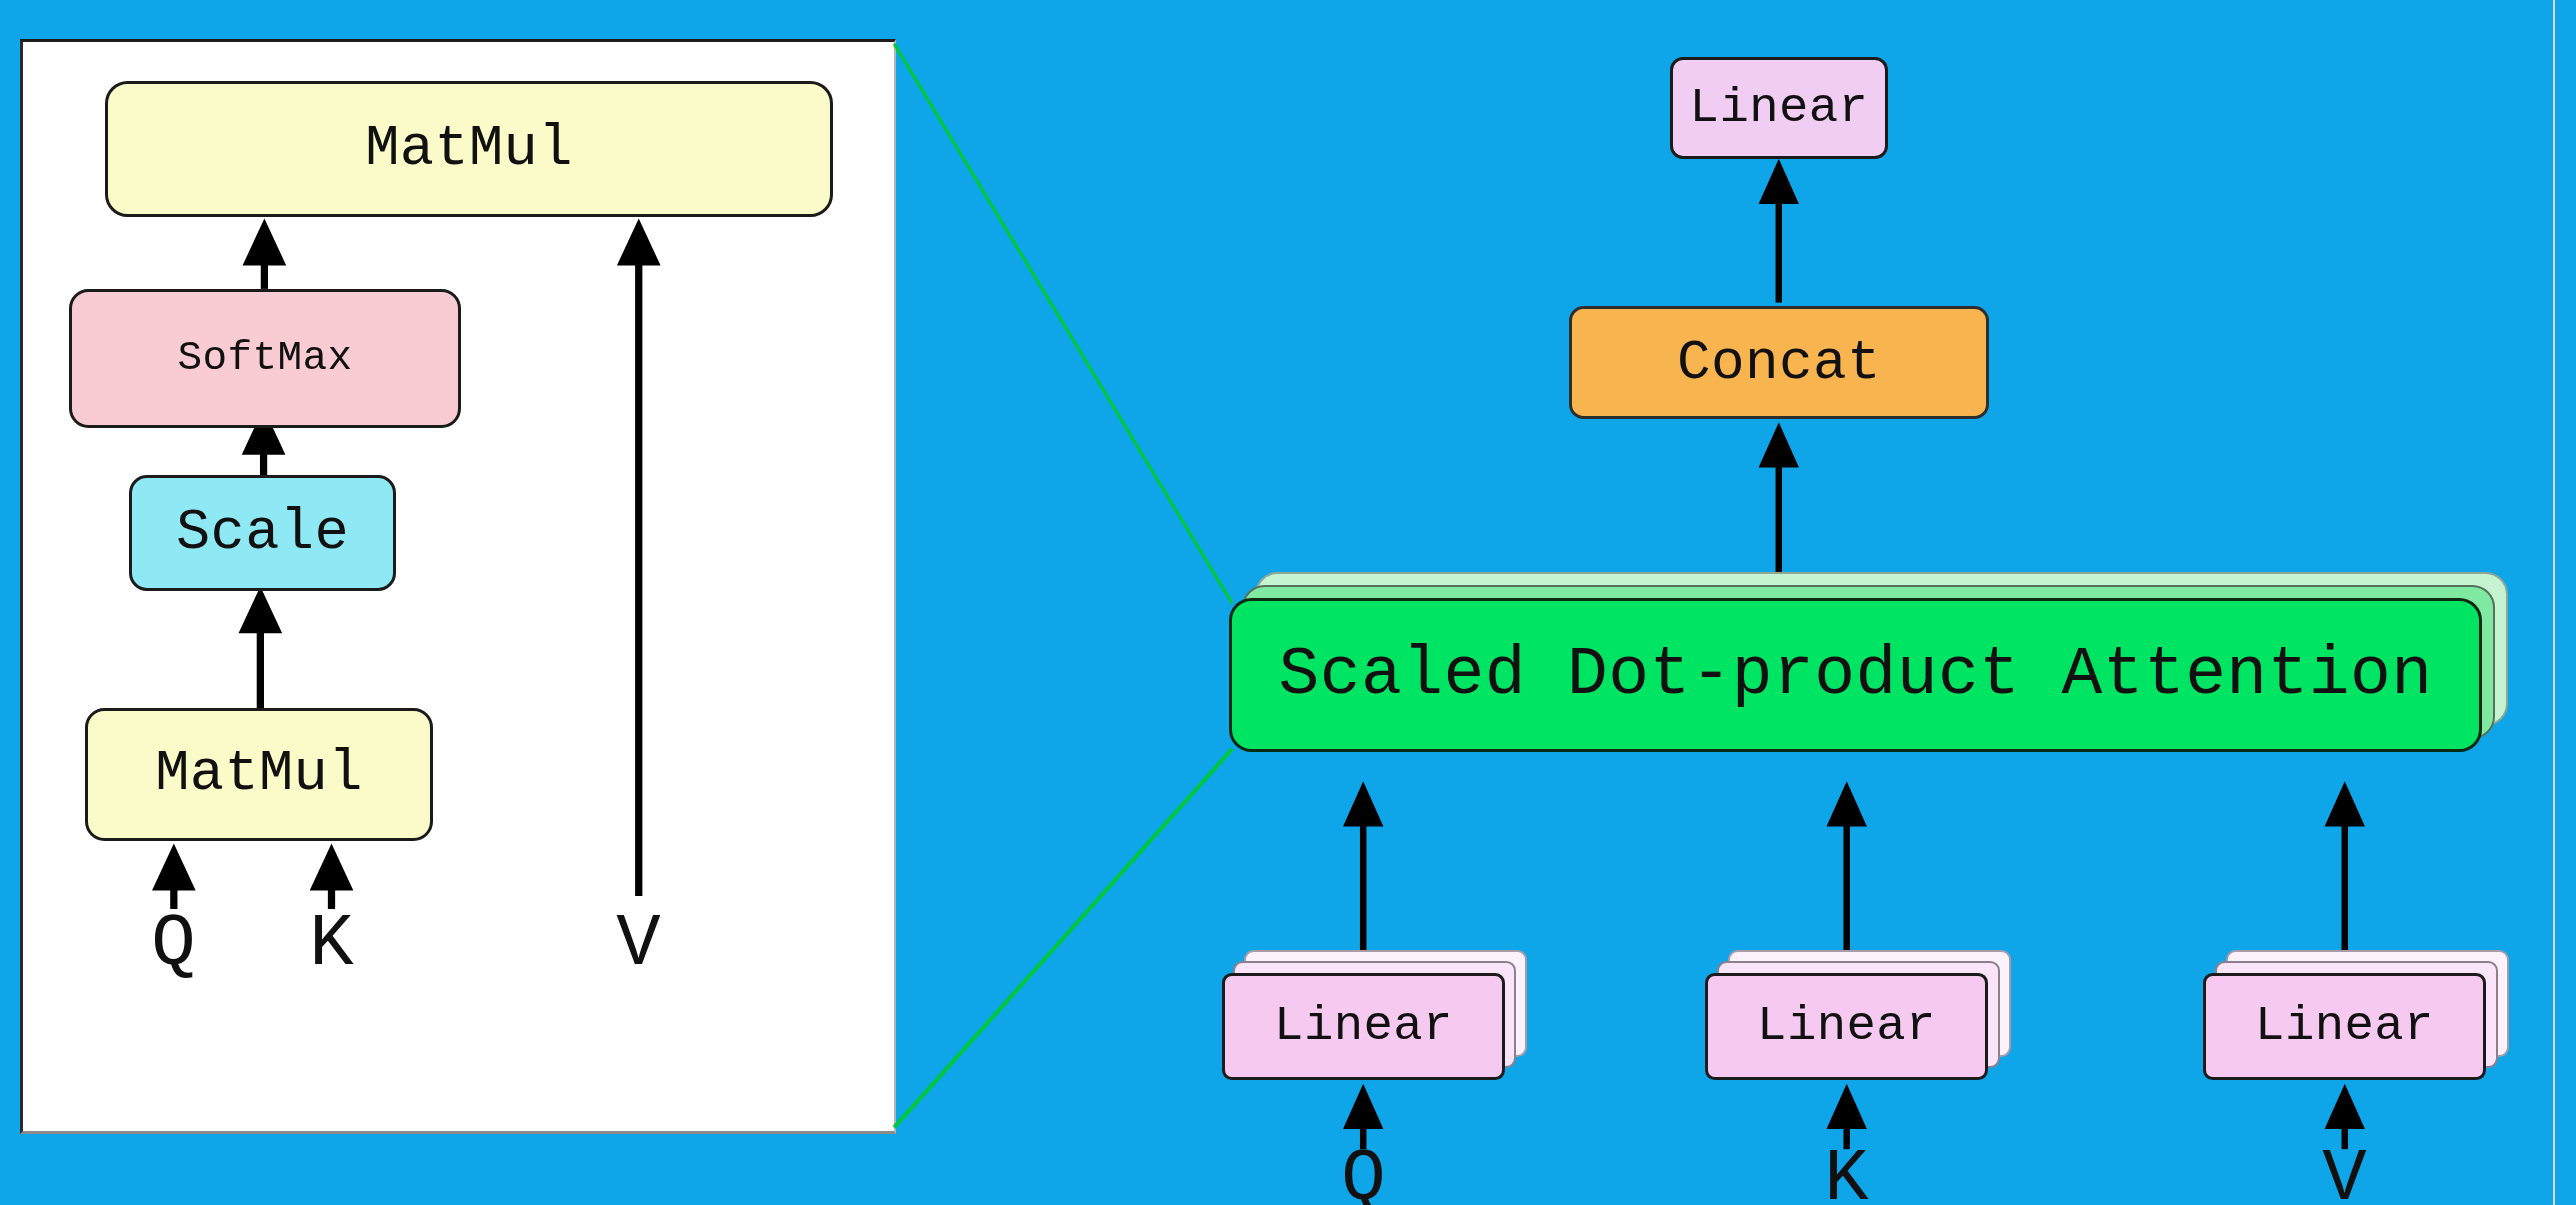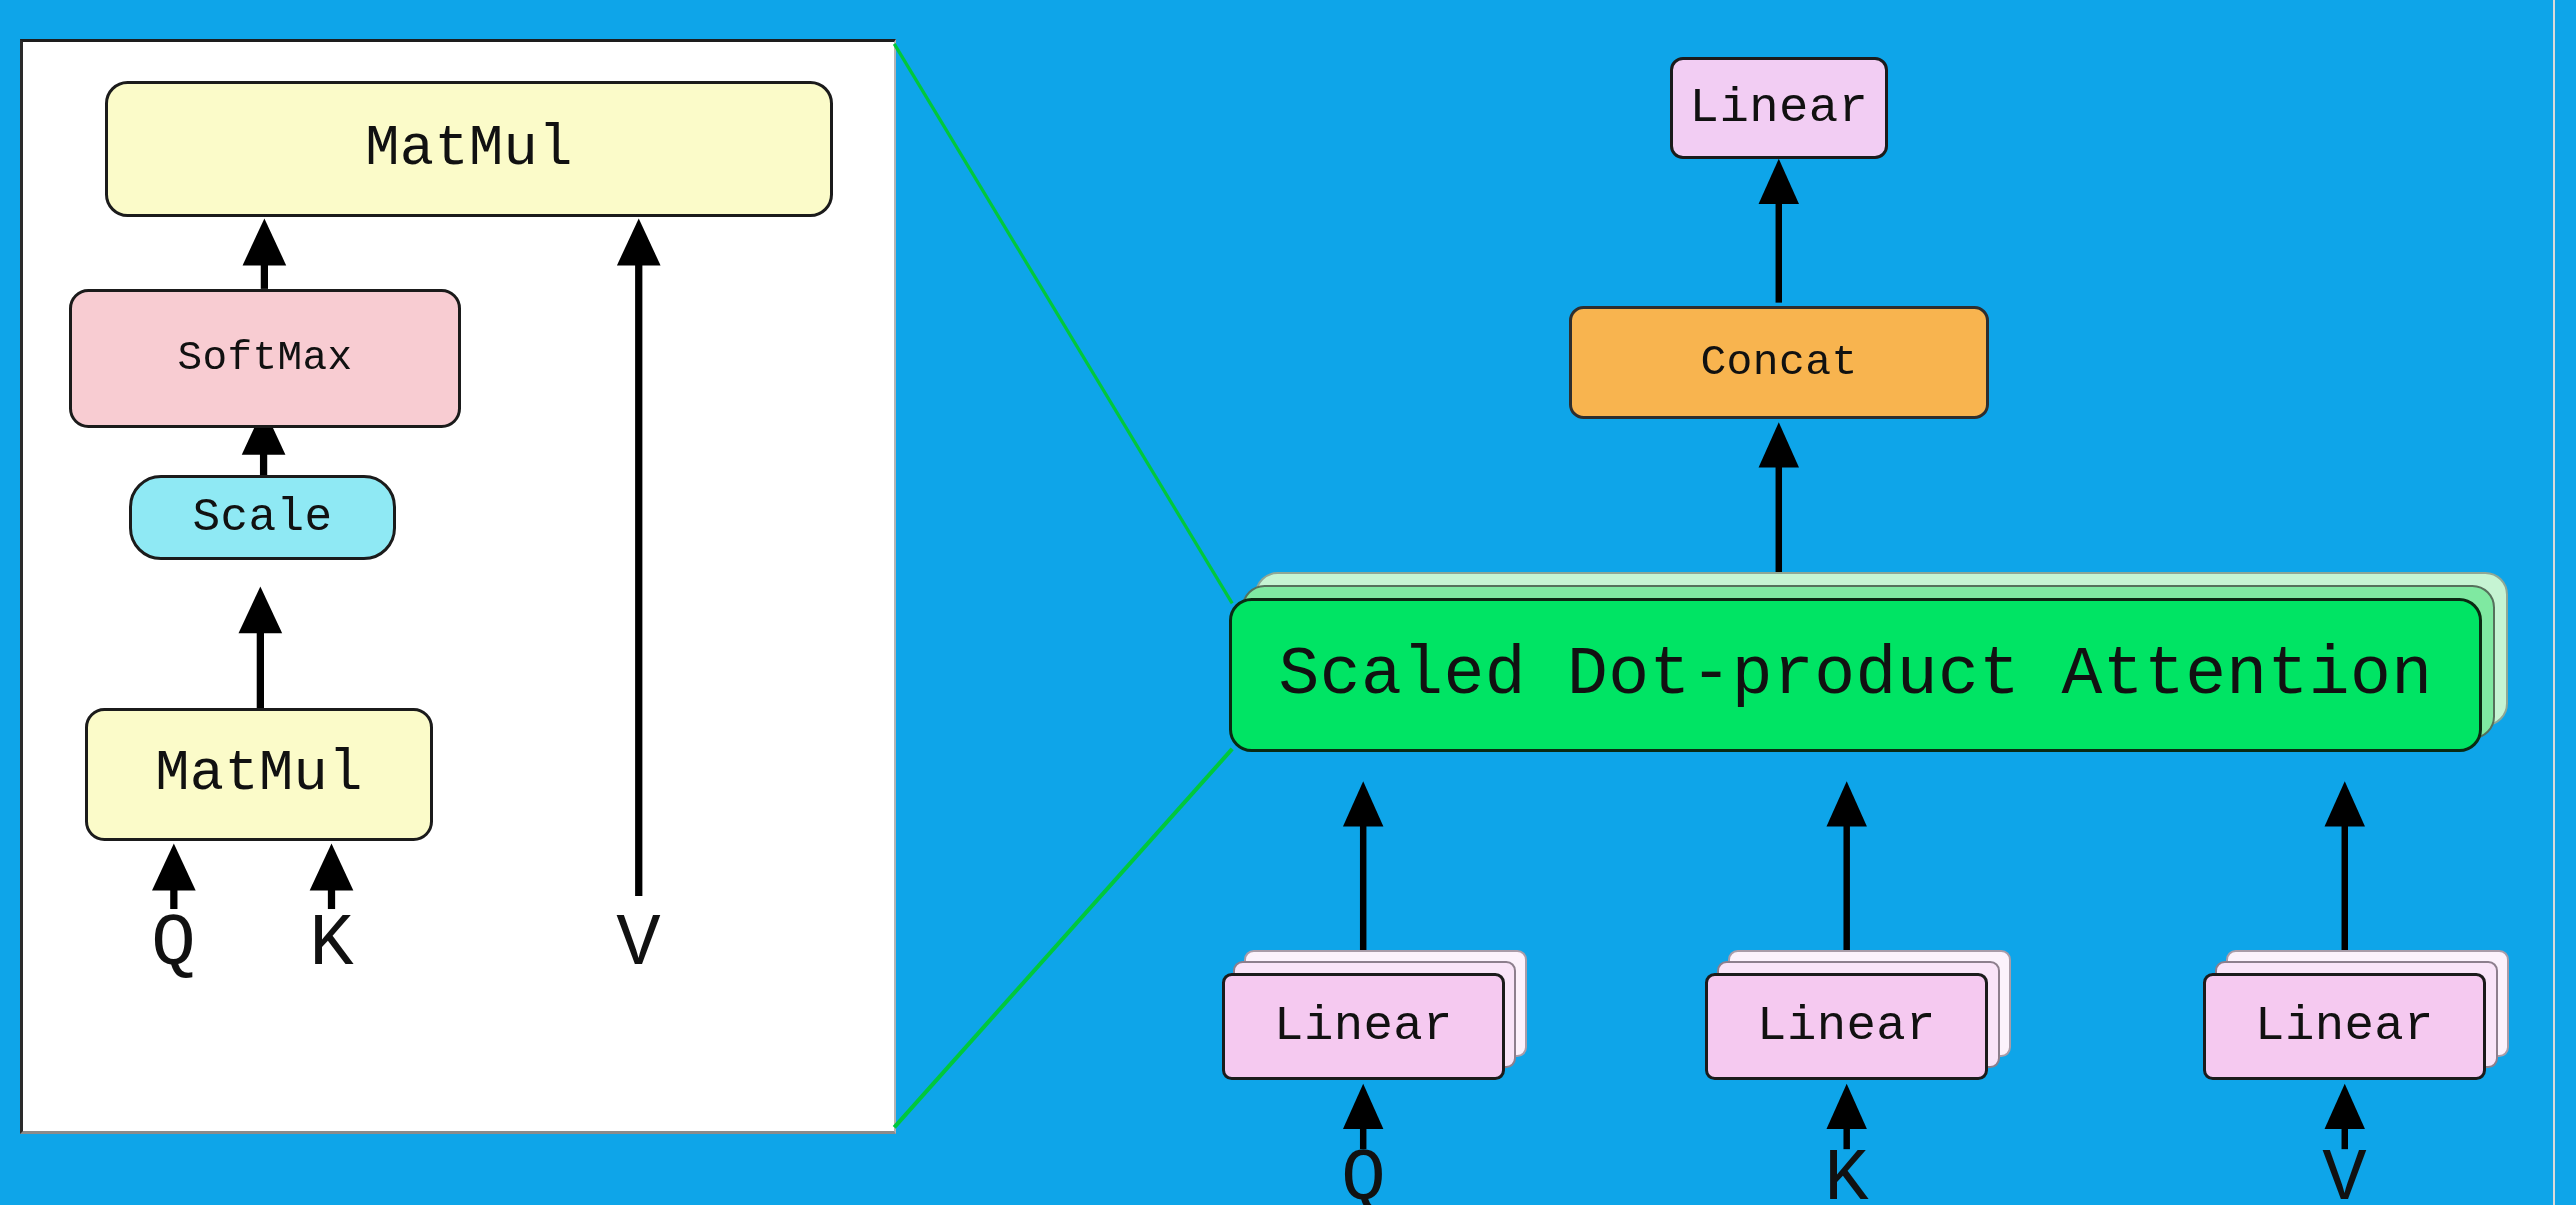--- a/index.html
+++ b/index.html
@@ -114,29 +114,29 @@
       <polygon points="2284,1340 2259,1396 2309,1396"></polygon>
     </g>
     <g class="arrow">
       <line x1="2900" y1="1421" x2="2900" y2="1392" stroke-width="8"></line>
       <polygon points="2900,1340 2875,1396 2925,1396"></polygon>
     </g>
   </svg>
 
   <div class="box yellow" style="left:105px;top:81px;width:728px;height:136px;border-radius:22.6px;font-size:57px">MatMul</div>
   <div class="box pink" style="left:69px;top:289px;width:392px;height:139px;border-radius:19.4px;font-size:41px">SoftMax</div>
-  <div class="box cyan" style="left:129px;top:475px;width:267px;height:85px;border-radius:32px;font-size:46px">Scale</div>
+  <div class="box cyan" style="left:129px;top:475px;width:267px;height:116px;border-radius:18px;font-size:57px">Scale</div>
   <div class="box yellow" style="left:85px;top:708px;width:348px;height:133px;border-radius:19.4px;font-size:57px">MatMul</div>
 
   <div class="iolabel" style="left:117px;top:899px">Q</div>
   <div class="iolabel" style="left:275px;top:899px">K</div>
   <div class="iolabel" style="left:582px;top:899px">V</div>
 
   <div class="box violet" style="left:1670px;top:57px;width:218px;height:102px;border-radius:13px;font-size:49px">Linear</div>
-  <div class="box orange" style="left:1569px;top:306px;width:420px;height:113px;border-radius:14.6px;font-size:43px">Concat</div>
+  <div class="box orange" style="left:1569px;top:306px;width:420px;height:113px;border-radius:14.6px;font-size:56px">Concat</div>
 
   <div>
     <div class="layer gsh2" style="left:1255px;top:572px;width:1253px;height:154px"></div>
     <div class="layer gsh1" style="left:1242px;top:585px;width:1253px;height:154px"></div>
     <div class="box green" style="left:1229px;top:598px;width:1253px;height:154px;border-radius:22.6px;font-size:68px">Scaled Dot-product Attention</div>
   </div>
 
   <div>
     <div class="layer vsh2" style="left:1244px;top:950px;width:283px;height:107px"></div>
     <div class="layer vsh1" style="left:1233px;top:961px;width:283px;height:107px"></div>

